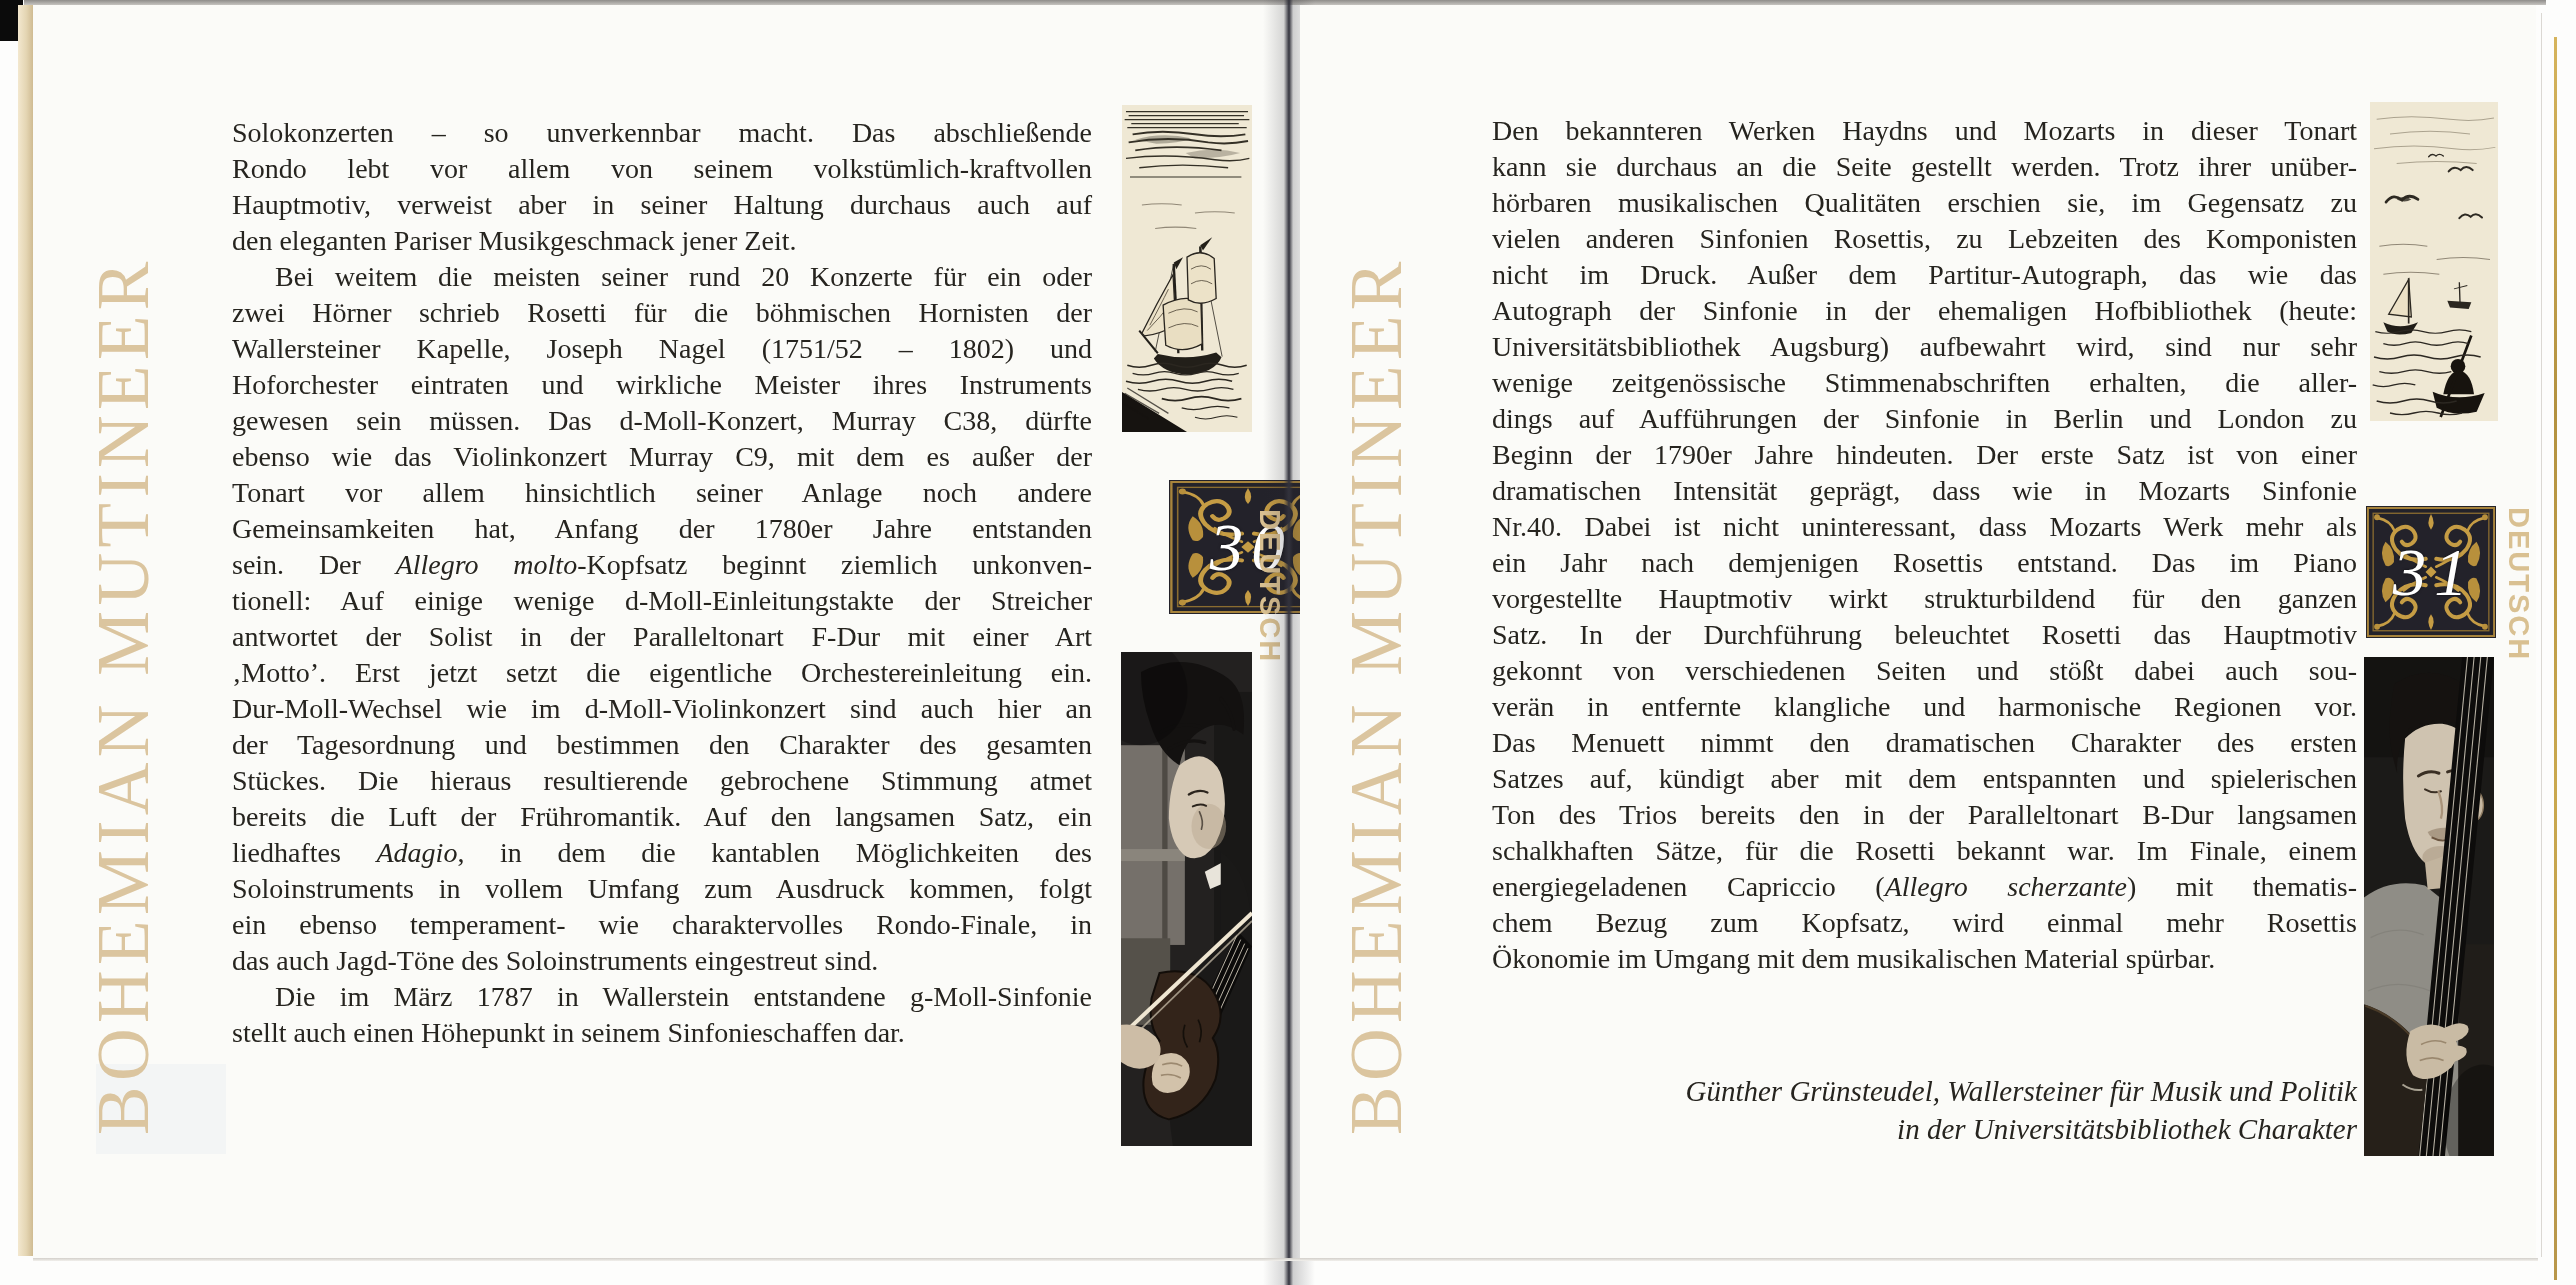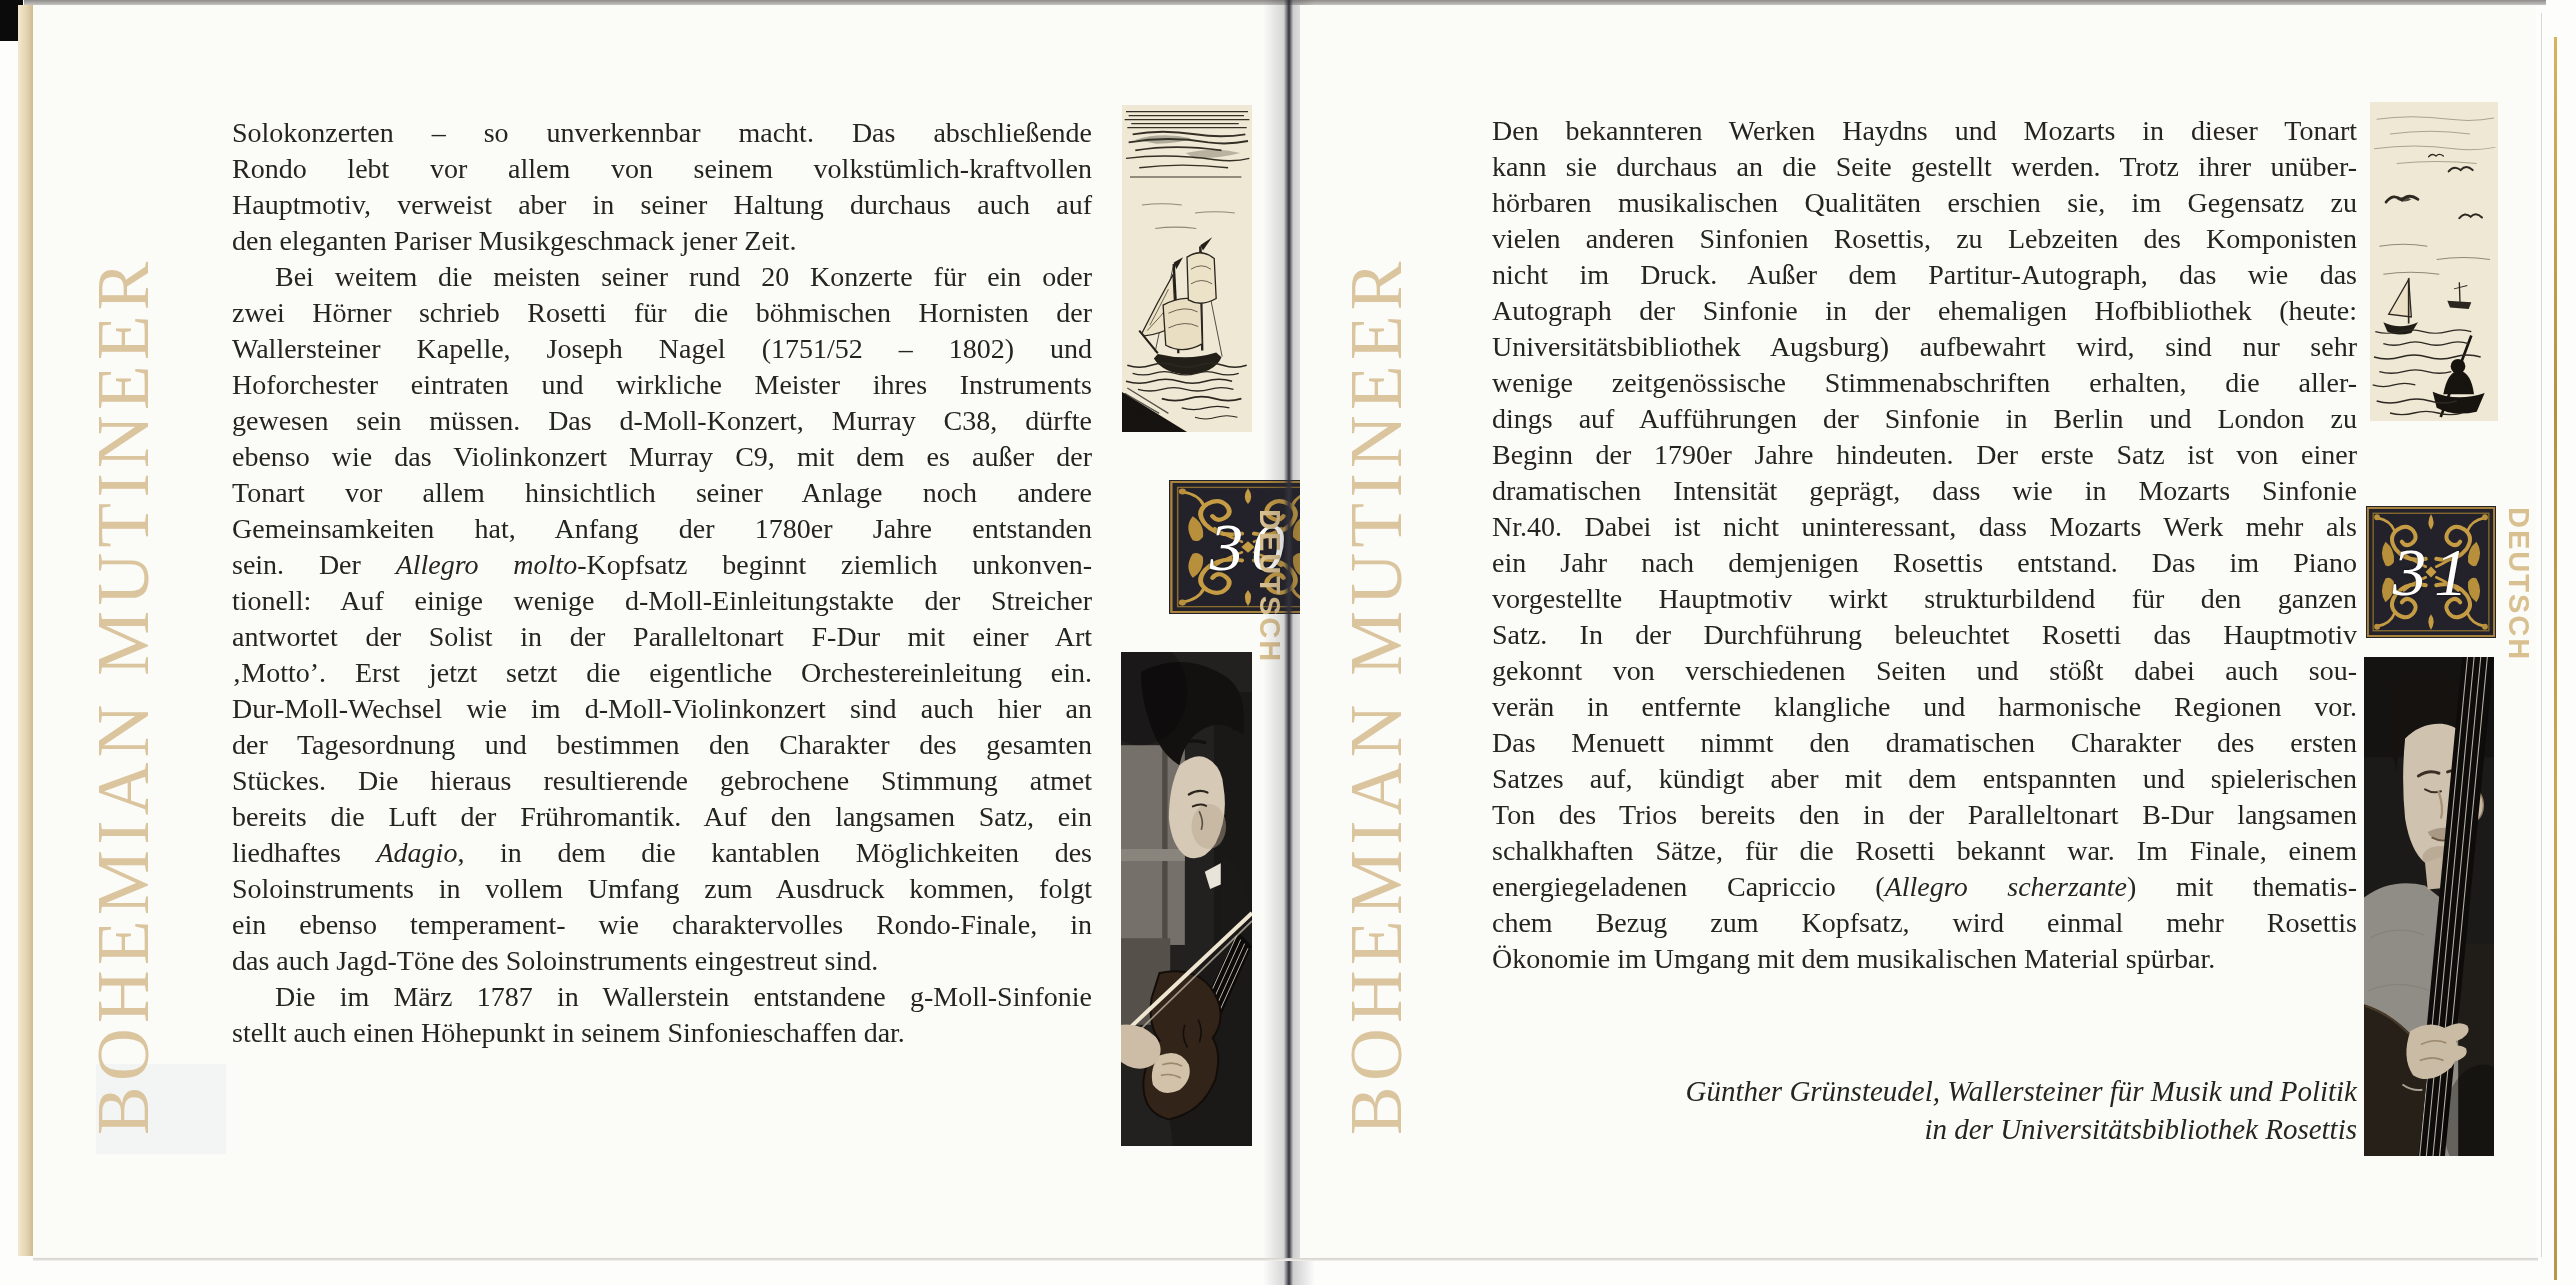--- a/index.html
+++ b/index.html
@@ -256,21 +256,21 @@
         <div class="tline">Das Menuett nimmt den dramatischen Charakter des ersten</div>
         <div class="tline">Satzes auf, kündigt aber mit dem entspannten und spielerischen</div>
         <div class="tline">Ton des Trios bereits den in der Paralleltonart B-Dur langsamen</div>
         <div class="tline">schalkhaften Sätze, für die Rosetti bekannt war. Im Finale, einem</div>
         <div class="tline">energiegeladenen Capriccio (<i>Allegro scherzante</i>) mit thematis-</div>
         <div class="tline">chem Bezug zum Kopfsatz, wird einmal mehr Rosettis</div>
         <div class="tline last">Ökonomie im Umgang mit dem musikalischen Material spürbar.</div>
       </div>
     <div class="credits">
         <div class="credit-line">Günther Grünsteudel, Wallersteiner für Musik und Politik</div>
-        <div class="credit-line">in der Universitätsbibliothek Rosettis</div>
+        <div class="credit-line">in der Universitätsbibliothek Charakter</div>
       </div>
   </div>
 
   <div class="figure" style="left:2370px;top:102px;width:128px;height:319px;">
     <svg viewBox="0 0 192 478" preserveAspectRatio="none">
       <rect x="0" y="0" width="192" height="478" fill="#efe8d4"></rect>
       <g stroke="#8f8672" stroke-width="1.5" fill="none" opacity=".7">
         <path d="M10,26 Q60,18 120,26 Q156,30 186,24"></path>
         <path d="M30,48 Q90,40 150,48"></path>
         <path d="M6,70 Q66,62 126,70 Q156,74 188,68"></path>

